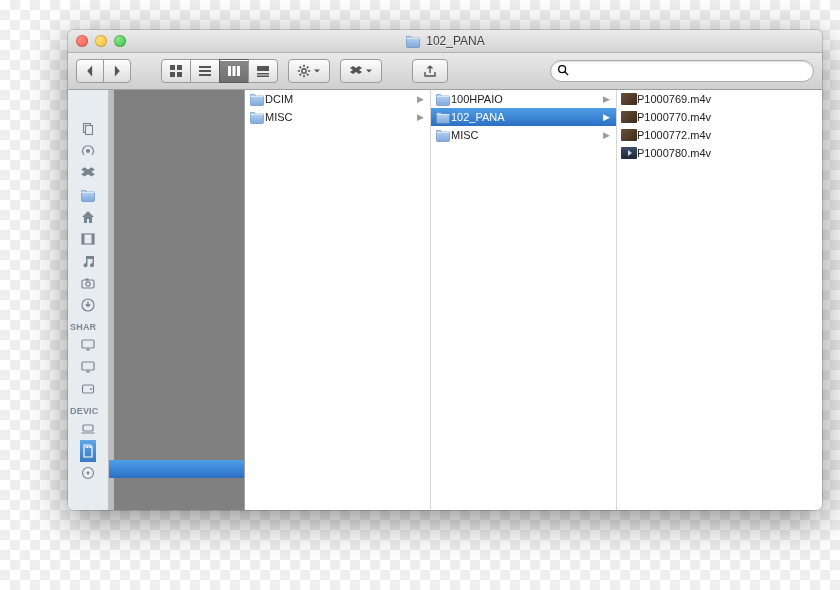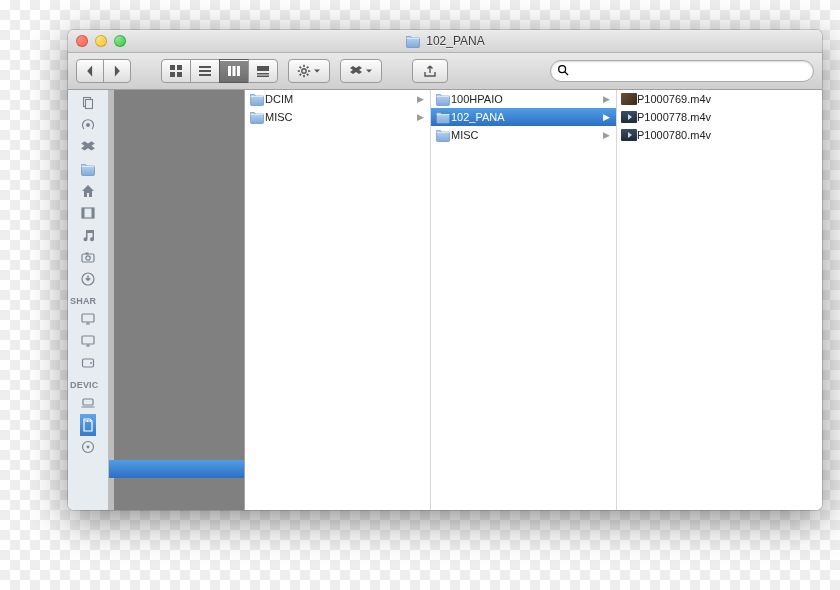--- a/index.html
+++ b/index.html
@@ -57,21 +57,21 @@
   .search{margin-left:auto;position:relative}
   .search input{
     width:230px;height:20px;border-radius:11px;border:1px solid #aaa;
     padding:0 8px 0 24px;font-size:11px;outline:none;
     box-shadow:inset 0 1px 2px rgba(0,0,0,0.15);
   }
   .search svg{position:absolute;left:7px;top:4px;width:12px;height:12px;fill:#888}
   .body{flex:1;display:flex;min-height:0;background:#fff}
   .sidebar{
     width:40px;flex:0 0 40px;background:#e7ecf1;border-right:1px solid #bfbfbf;
-    display:flex;flex-direction:column;align-items:center;padding-top:2px;overflow:hidden;
+    display:flex;flex-direction:column;align-items:center;padding-top:2px;overflow:hidden;justify-content:center;
   }
   .sb-item{width:100%;height:22px;display:flex;align-items:center;justify-content:center;color:#7a8490;cursor:default}
   .sb-item svg{width:16px;height:16px}
   .sb-item.sel{background:linear-gradient(#5fa6e8,#3c79c6);color:#fff}
   .sb-head{width:100%;font-size:9px;color:#7d868f;font-weight:bold;padding:6px 0 2px 4px;letter-spacing:0.2px;text-align:left}
   .darkcol{
     flex:0 0 135px;background:#808080;border-right:1px solid #a4a4a4;position:relative;
   }
   .darkcol .sel-strip{position:absolute;left:0;right:0;height:18px;
     background:linear-gradient(#4f9ee6,#2c6fc4);}
@@ -440,22 +440,26 @@
           <span class="name">MISC</span>
           <span class="arrow">▶</span>
         </div>
       </div>
     <div class="col" id="col3">
         <div class="row">
           <span class="thumb img"></span>
           <span class="name">P1000769.m4v</span>
         </div>
         <div class="row">
-          <span class="thumb vid"></span>
-          <span class="name">P1000778.m4v</span>
+          <span class="thumb img"></span>
+          <span class="name">P1000770.m4v</span>
+        </div>
+        <div class="row">
+          <span class="thumb img"></span>
+          <span class="name">P1000772.m4v</span>
         </div>
         <div class="row">
           <span class="thumb vid"></span>
           <span class="name">P1000780.m4v</span>
         </div>
       </div>
 
   </div>
 </div>
 

